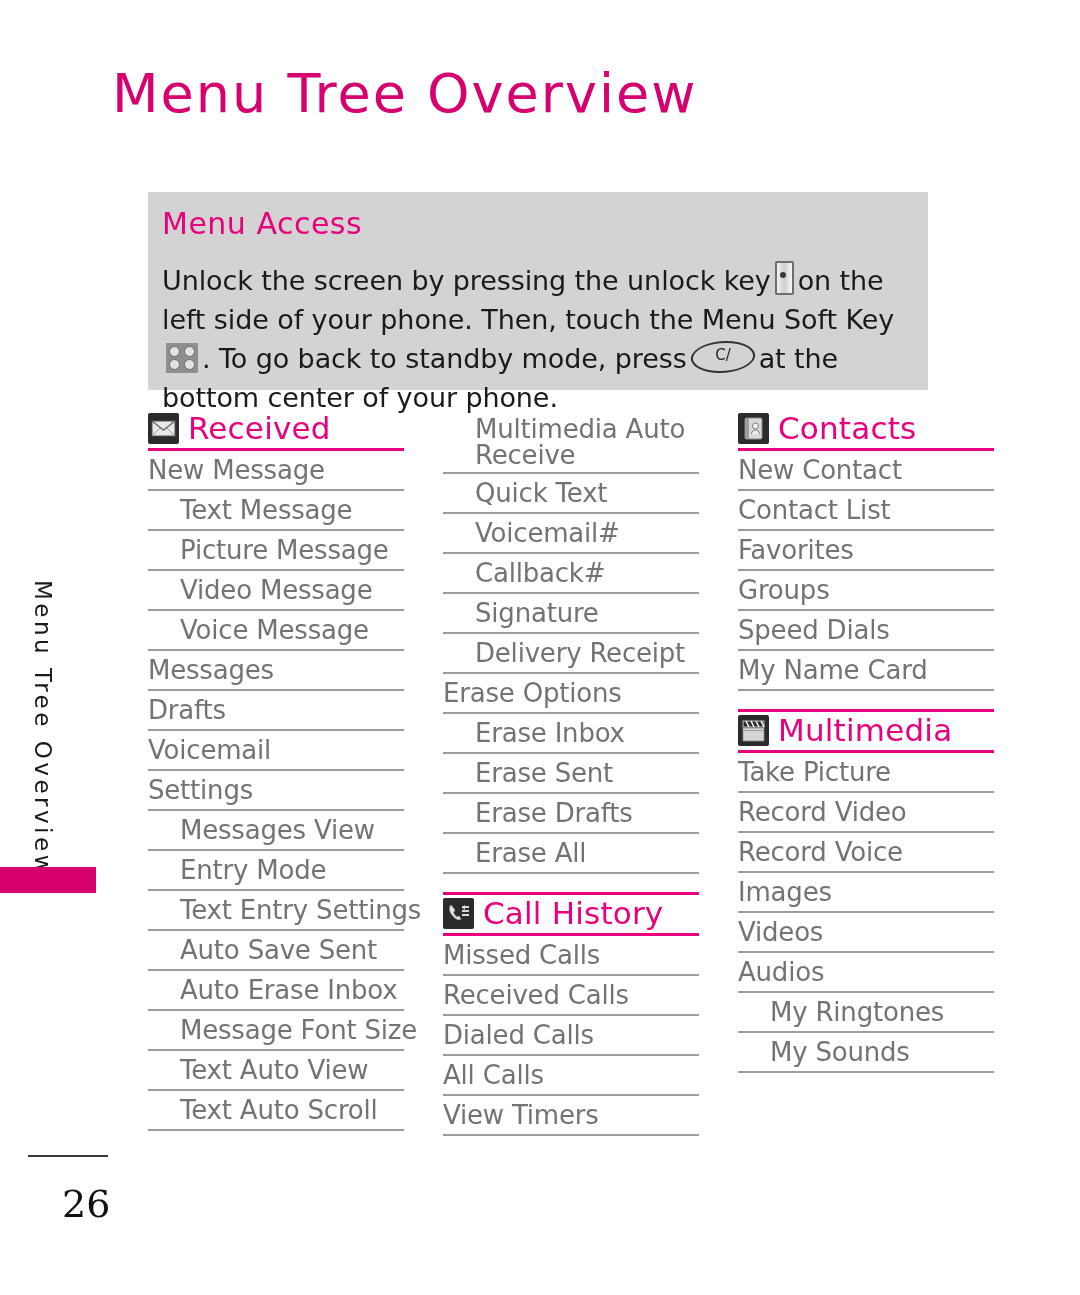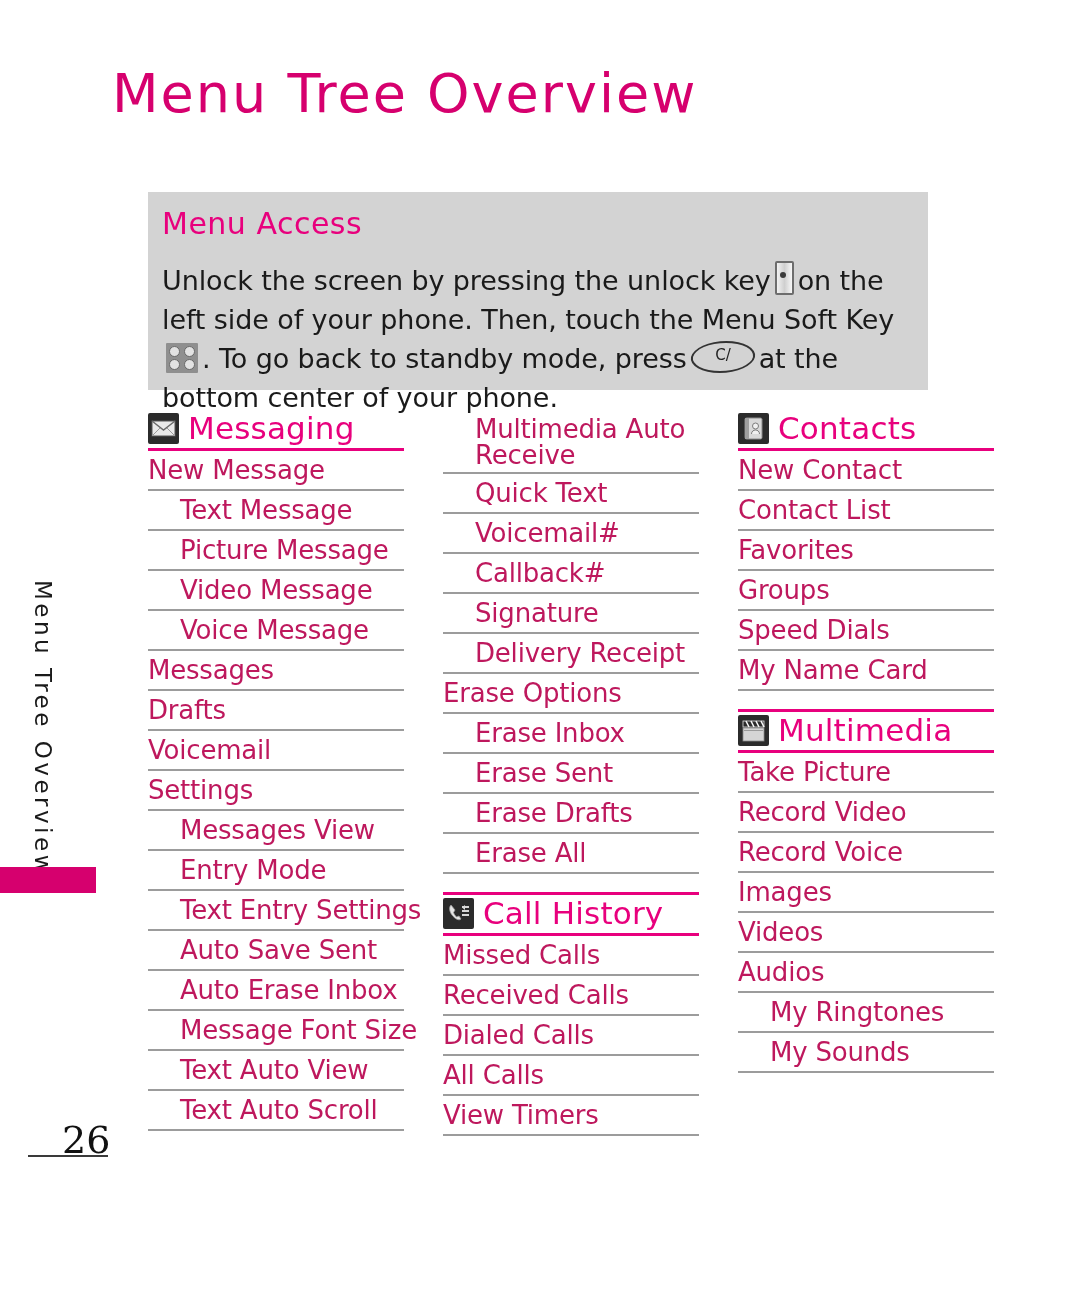--- a/index.html
+++ b/index.html
@@ -201,41 +201,41 @@
   }
   .sec-ico svg { display: block; }
 
   
   .rows { }
   .row {
     border-bottom: 2px solid #9c9c9c;
     font-size: 26px;
     line-height: 27px;
     padding: 6px 0 5px 0;
-    color: #be185d;
+    color: #737373;
     font-family: "DejaVu Sans", sans-serif;
     letter-spacing: -0.2px;
     white-space: nowrap;
   }
   .row.lvl2 { padding-left: 32px; }
   .row.wrap { white-space: normal; line-height: 26px; padding-bottom: 4px; }
 
   
   .footer-rule {
     position: absolute;
     left: 28px;
     top: 1155px;
     width: 80px;
     height: 0;
     border-top: 2px solid #3a3a3a;
   }
   .page-num {
     position: absolute;
     left: 62px;
-    top: 1118px;
+    top: 1182px;
     font-size: 38px;
     color: #111;
     font-family: "DejaVu Serif", serif;
   }
 </style>
 </head>
 <body>
 
 <div class="page">
 
@@ -259,21 +259,21 @@
 
     <div class="col col-1">
       <div class="sec-head">
         <span class="sec-ico">
           <svg width="31" height="31" viewBox="0 0 31 31">
             <rect x="4" y="8" width="23" height="15" fill="#e9e9e9" stroke="#555" stroke-width="1"></rect>
             <path d="M4 8 L15.5 17 L27 8" fill="none" stroke="#6a6a6a" stroke-width="1.4"></path>
             <path d="M4 23 L12 15 M27 23 L19 15" fill="none" stroke="#9a9a9a" stroke-width="1"></path>
           </svg>
         </span>
-        <span class="sec-title">Messaging</span>
+        <span class="sec-title">Received</span>
       </div>
       <div class="rows">
           <div class="row">New Message</div>
           <div class="row lvl2">Text Message</div>
           <div class="row lvl2">Picture Message</div>
           <div class="row lvl2">Video Message</div>
           <div class="row lvl2">Voice Message</div>
           <div class="row">Messages</div>
           <div class="row">Drafts</div>
           <div class="row">Voicemail</div>

